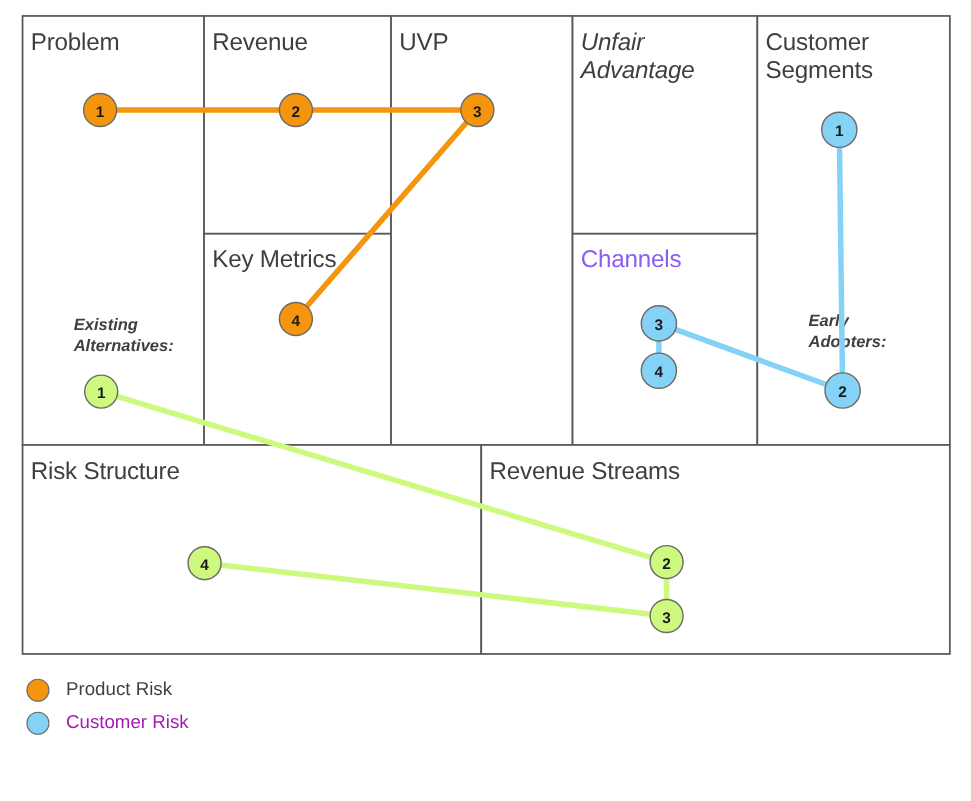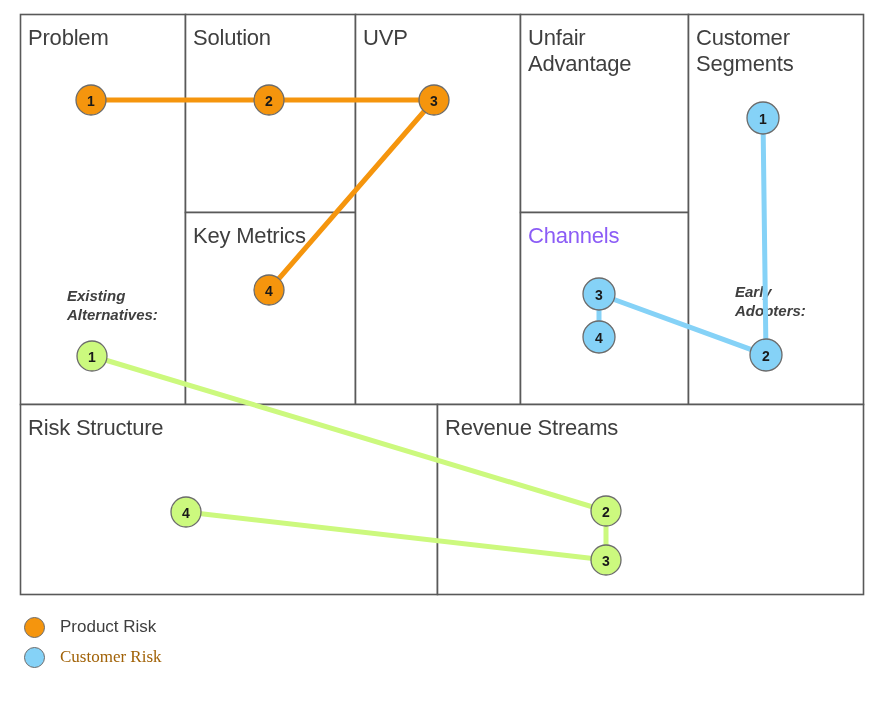--- a/index.html
+++ b/index.html
@@ -96,24 +96,24 @@
       <rect x="355.5" y="14.5" width="165" height="390" fill="#ffffff" stroke="#595959" stroke-width="1.6"></rect>
       <rect x="520.5" y="14.5" width="168" height="198" fill="#ffffff" stroke="#595959" stroke-width="1.6"></rect>
       <rect x="520.5" y="212.5" width="168" height="192" fill="#ffffff" stroke="#595959" stroke-width="1.6"></rect>
       <rect x="688.5" y="14.5" width="175" height="390" fill="#ffffff" stroke="#595959" stroke-width="1.6"></rect>
       <rect x="20.5" y="404.5" width="417" height="190" fill="#ffffff" stroke="#595959" stroke-width="1.6"></rect>
       <rect x="437.5" y="404.5" width="426" height="190" fill="#ffffff" stroke="#595959" stroke-width="1.6"></rect>
     </svg>
 
   <div id="labels-layer">
       <div class="box-label" style="left: 28px; top: 25px; color: rgb(63, 63, 63);">Problem</div>
-      <div class="box-label" style="left: 193px; top: 25px; color: rgb(63, 63, 63);">Solution</div>
+      <div class="box-label" style="left: 193px; top: 25px; color: rgb(63, 63, 63);">Revenue</div>
       <div class="box-label" style="left: 193px; top: 223px; color: rgb(63, 63, 63); text-align: right;">Key Metrics</div>
       <div class="box-label" style="left: 363px; top: 25px; color: rgb(63, 63, 63);">UVP</div>
-      <div class="box-label" style="left: 528px; top: 25px; color: rgb(63, 63, 63);">Unfair
+      <div class="box-label" style="left: 528px; top: 25px; color: rgb(63, 63, 63); font-style: italic;">Unfair
 Advantage</div>
       <div class="box-label" style="left: 528px; top: 223px; color: #8b5cf6;">Channels</div>
       <div class="box-label" style="left: 696px; top: 25px; color: rgb(63, 63, 63);">Customer
 Segments</div>
       <div class="box-label" style="left: 28px; top: 415px; color: rgb(63, 63, 63);">Risk Structure</div>
       <div class="box-label" style="left: 445px; top: 415px; color: rgb(63, 63, 63);">Revenue Streams</div>
       <div class="sub-label" style="left: 26px; top: 286px; color: rgb(63, 63, 63);">Existing
 Alternatives:</div>
       <div class="sub-label" style="left: 694px; top: 282px; color: rgb(63, 63, 63);">Early
 Adopters:</div>
@@ -182,17 +182,17 @@
       </g>
     </svg>
 
   <div class="legend" id="legend-layer">
       <div class="legend-row">
         <span class="legend-swatch" style="background: rgb(245, 149, 13);"></span>
         <span class="legend-text" style="color: rgb(63, 63, 63);">Product Risk</span>
       </div>
       <div class="legend-row">
         <span class="legend-swatch" style="background: rgb(133, 210, 247);"></span>
-        <span class="legend-text" style="color: #a16207; font-family: Liberation Serif, serif;">Customer Risk</span>
+        <span class="legend-text" style="color: #a21caf;">Customer Risk</span>
       </div>
     </div>
 
 </div>
 
 </body></html>

